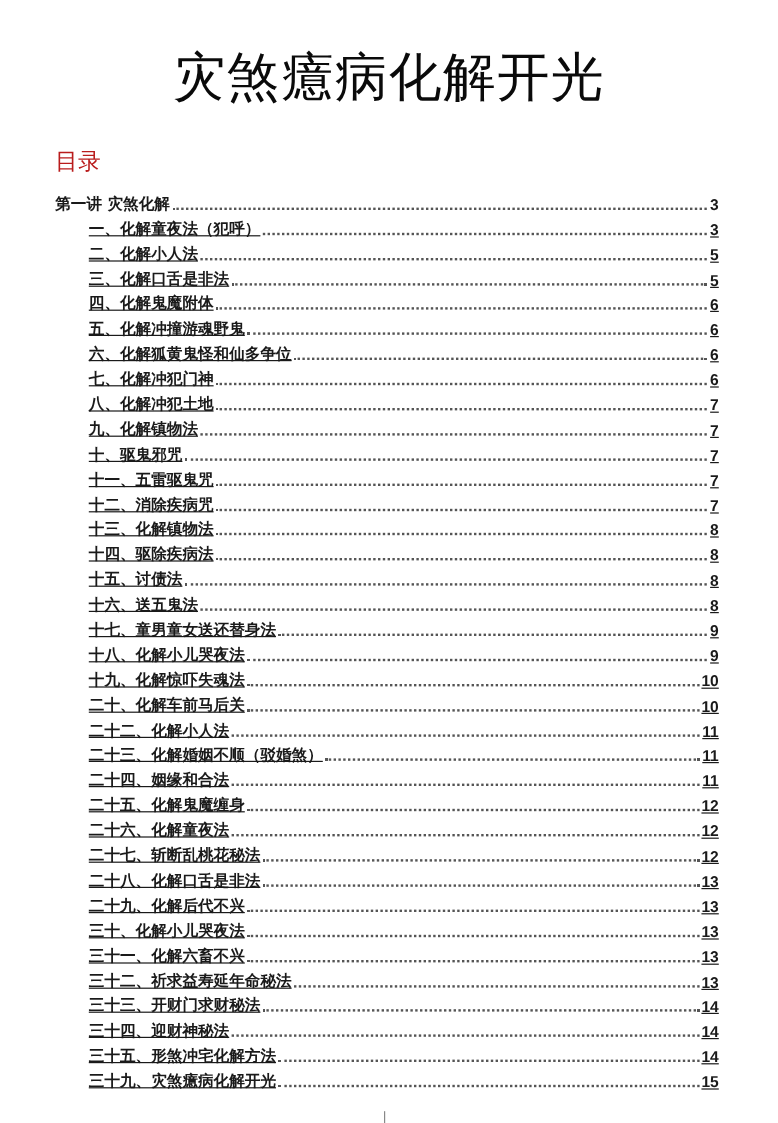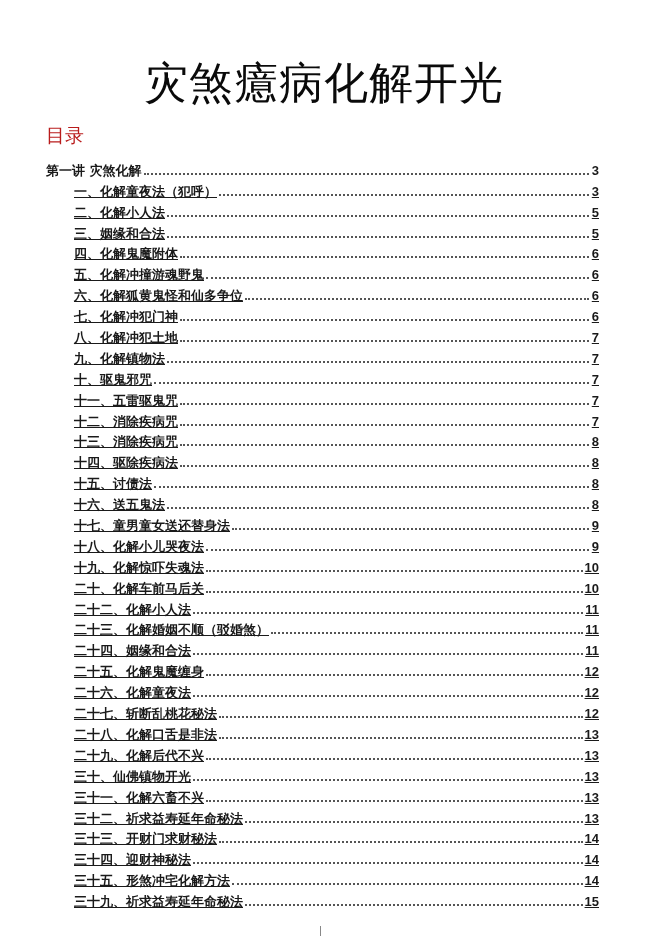--- a/index.html
+++ b/index.html
@@ -10,21 +10,21 @@
     body {
       width: 648px;
       height: 936px;
       position: relative;
       overflow: hidden;
       font-family: "DejaVu Sans", "Liberation Sans", sans-serif;
       color: #111111;
     }
     .doc-title {
       position: absolute;
-      top: 26px;
+      top: 8px;
       left: 0;
       width: 648px;
       text-align: center;
       font-size: 44px;
       line-height: 56px;
       font-weight: normal;
       letter-spacing: 1px;
       color: #0a0a0a;
     }
     .toc-heading {
@@ -100,21 +100,21 @@
       <span class="label">一、化解童夜法（犯呼）</span>
       <span class="leader"></span>
       <span class="page">3</span>
     </li>
     <li class="toc-entry level-2">
       <span class="label">二、化解小人法</span>
       <span class="leader"></span>
       <span class="page">5</span>
     </li>
     <li class="toc-entry level-2">
-      <span class="label">三、姻缘和合法</span>
+      <span class="label">三、化解口舌是非法</span>
       <span class="leader"></span>
       <span class="page">5</span>
     </li>
     <li class="toc-entry level-2">
       <span class="label">四、化解鬼魔附体</span>
       <span class="leader"></span>
       <span class="page">6</span>
     </li>
     <li class="toc-entry level-2">
       <span class="label">五、化解冲撞游魂野鬼</span>
@@ -150,21 +150,21 @@
       <span class="label">十一、五雷驱鬼咒</span>
       <span class="leader"></span>
       <span class="page">7</span>
     </li>
     <li class="toc-entry level-2">
       <span class="label">十二、消除疾病咒</span>
       <span class="leader"></span>
       <span class="page">7</span>
     </li>
     <li class="toc-entry level-2">
-      <span class="label">十三、消除疾病咒</span>
+      <span class="label">十三、化解镇物法</span>
       <span class="leader"></span>
       <span class="page">8</span>
     </li>
     <li class="toc-entry level-2">
       <span class="label">十四、驱除疾病法</span>
       <span class="leader"></span>
       <span class="page">8</span>
     </li>
     <li class="toc-entry level-2">
       <span class="label">十五、讨债法</span>
@@ -230,21 +230,21 @@
       <span class="label">二十八、化解口舌是非法</span>
       <span class="leader"></span>
       <span class="page">13</span>
     </li>
     <li class="toc-entry level-2">
       <span class="label">二十九、化解后代不兴</span>
       <span class="leader"></span>
       <span class="page">13</span>
     </li>
     <li class="toc-entry level-2">
-      <span class="label">三十、仙佛镇物开光</span>
+      <span class="label">三十、化解小儿哭夜法</span>
       <span class="leader"></span>
       <span class="page">13</span>
     </li>
     <li class="toc-entry level-2">
       <span class="label">三十一、化解六畜不兴</span>
       <span class="leader"></span>
       <span class="page">13</span>
     </li>
     <li class="toc-entry level-2">
       <span class="label">三十二、祈求益寿延年命秘法</span>
@@ -260,19 +260,19 @@
       <span class="label">三十四、迎财神秘法</span>
       <span class="leader"></span>
       <span class="page">14</span>
     </li>
     <li class="toc-entry level-2">
       <span class="label">三十五、形煞冲宅化解方法</span>
       <span class="leader"></span>
       <span class="page">14</span>
     </li>
     <li class="toc-entry level-2">
-      <span class="label">三十九、祈求益寿延年命秘法</span>
+      <span class="label">三十九、灾煞癔病化解开光</span>
       <span class="leader"></span>
       <span class="page">15</span>
     </li>
   </ul>
 
 <div class="page-marker"></div>
 
 </body></html>

